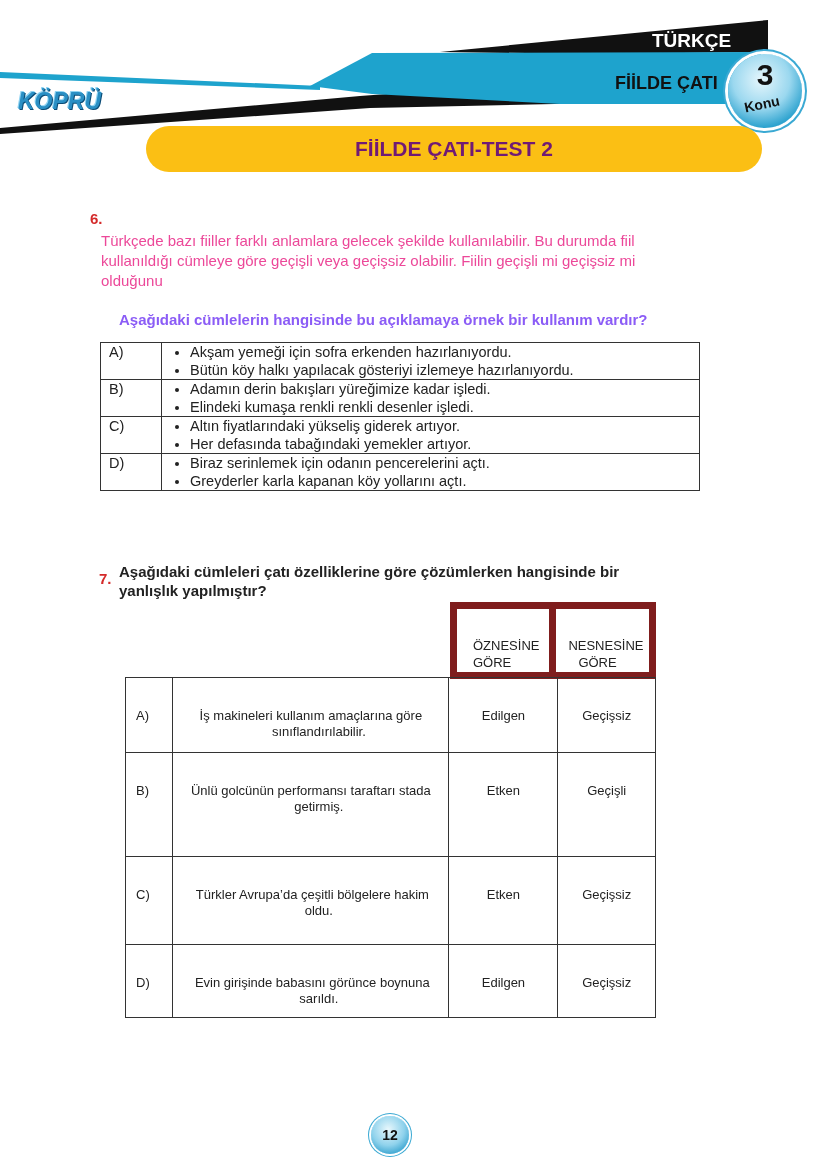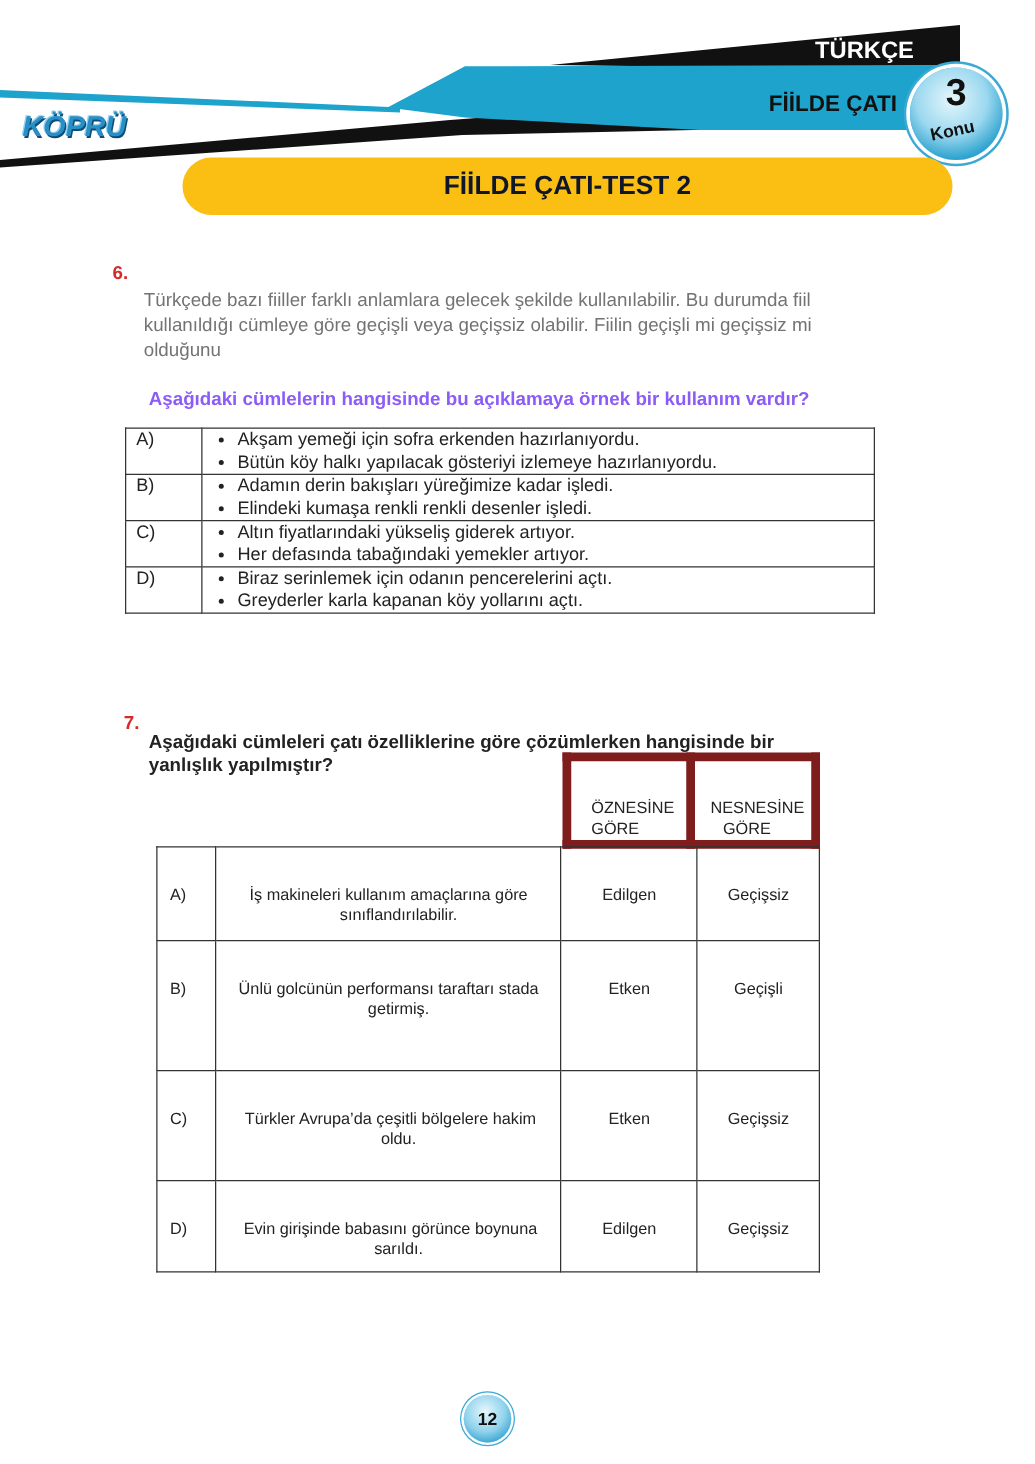--- a/index.html
+++ b/index.html
@@ -14,35 +14,35 @@
   .topic { position: absolute; left: 615px; top: 73px; color: #111; font-size: 18px; font-weight: bold; }
   .badge { position: absolute; left: 728px; top: 54px; width: 74px; height: 74px; border-radius: 50%;
            background: radial-gradient(circle at 45% 35%, #e6f6fc 0%, #9bd8ef 45%, #2ea3cf 75%, #1682b0 100%);
            box-shadow: 0 0 0 3px #ffffff, 0 0 0 5px #3aa9d3; }
   .badge-num { position: absolute; left: 0; right: 0; top: 4px; text-align: center; font-size: 30px; font-weight: bold; color: #111; }
   .badge-label { position: absolute; left: 16px; top: 42px; font-size: 14px; color: #111; font-weight: bold;
                  transform: rotate(-12deg); }
 
   .title-bar { position: absolute; left: 146px; top: 126px; width: 616px; height: 46px; background: #fbbf14;
                border-radius: 23px; display: flex; align-items: center; justify-content: center; }
-  .title-bar span { font-size: 21px; font-weight: bold; color: #0f172a; }
+  .title-bar span { font-size: 21px; font-weight: bold; color: #701a75; }
 
   .qnum { position: absolute; color: #d42a2a; font-weight: bold; font-size: 15px; }
-  .para { position: absolute; left: 115px; top: 231px; width: 600px; font-size: 15px; line-height: 20px; color: #737373; }
+  .para { position: absolute; left: 101px; top: 231px; width: 600px; font-size: 15px; line-height: 20px; color: #ec4899; }
   .para p { margin: 0; }
   .q6-prompt { position: absolute; left: 119px; top: 311px; font-size: 15px; font-weight: bold; color: #8b5cf6; }
 
   table { border-collapse: collapse; }
   .t6 { position: absolute; left: 100px; top: 342px; width: 600px; font-size: 14.5px; }
   .t6 td { border: 1px solid #333; vertical-align: top; padding: 0 0 0 6px; line-height: 18px; }
   .t6 td.opt { width: 52px; padding-left: 8px; }
   .t6 ul { margin: 0; padding-left: 22px; }
   .t6 li { margin: 0; }
 
-  .q7-prompt { position: absolute; left: 119px; top: 584px; width: 560px; font-size: 15px; font-weight: bold; line-height: 19px; color: #222; }
+  .q7-prompt { position: absolute; left: 119px; top: 562px; width: 560px; font-size: 15px; font-weight: bold; line-height: 19px; color: #222; }
 
   .t7head { position: absolute; left: 450px; top: 602px; width: 206px; height: 76px; font-size: 13px; }
   .t7head td { border: 7px solid #7f1d1d; vertical-align: top; padding-top: 28px; line-height: 17px; }
   .t7head td.c1 { width: 108px; padding-left: 16px; }
   .t7head td.c2 { width: 96px; padding-left: 12px; }
 
   .t7 { position: absolute; left: 125px; top: 677px; width: 531px; font-size: 13px; }
   .t7 td { border: 1px solid #333; vertical-align: top; line-height: 16px; }
   .t7 td.opt { width: 37px; padding: 30px 0 0 10px; }
   .t7 td.sent { width: 268px; padding: 30px 6px 0 6px; text-align: center; }

